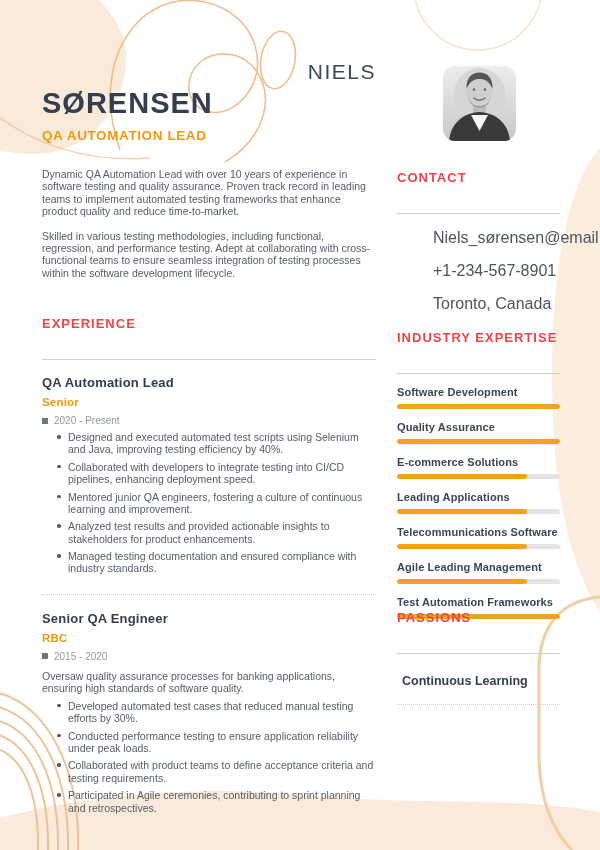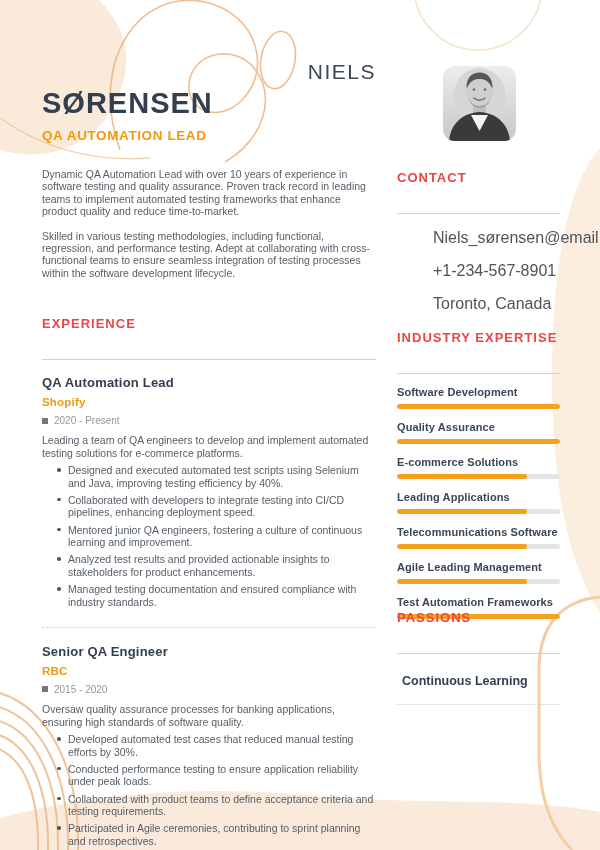--- a/index.html
+++ b/index.html
@@ -128,26 +128,25 @@
         <path d="M 31,32 C 34,35 39,35 42,32" stroke="#707070" stroke-width="1.4" fill="none" stroke-linecap="round"></path>
       </g>
     </svg>
   </div>
 
   <section class="layer exp">
     <h2 class="section-h">EXPERIENCE</h2>
 
     <article class="job">
       <div class="job-title">QA Automation Lead</div>
-      <div class="job-company">Shopify</div>
+      <div class="job-company">Senior</div>
       <div class="job-dates">
         <span class="date-square"></span>
         <span>2020 - Present</span>
       </div>
-      <div class="job-summary">Leading a team of QA engineers to develop and implement automated testing solutions for e-commerce platforms.</div>
       <ul class="bullets">
         <li>Designed and executed automated test scripts using Selenium and Java, improving testing efficiency by 40%.</li>
         <li>Collaborated with developers to integrate testing into CI/CD pipelines, enhancing deployment speed.</li>
         <li>Mentored junior QA engineers, fostering a culture of continuous learning and improvement.</li>
         <li>Analyzed test results and provided actionable insights to stakeholders for product enhancements.</li>
         <li>Managed testing documentation and ensured compliance with industry standards.</li>
       </ul>
     </article>
 
     <hr class="job-divider">

